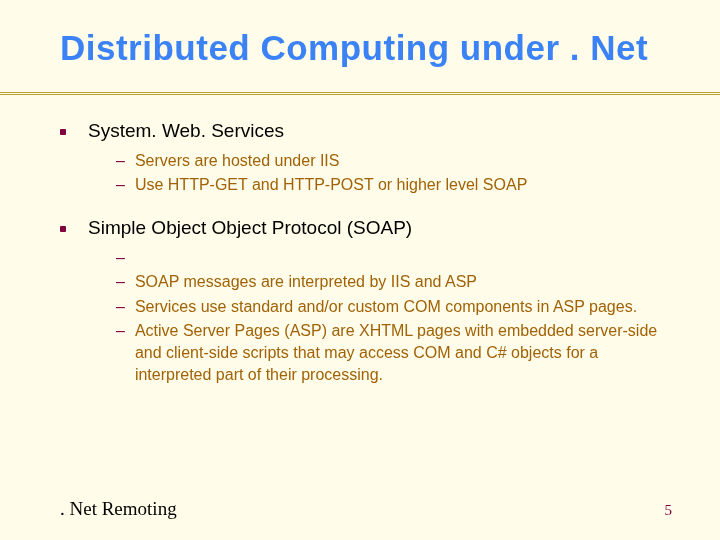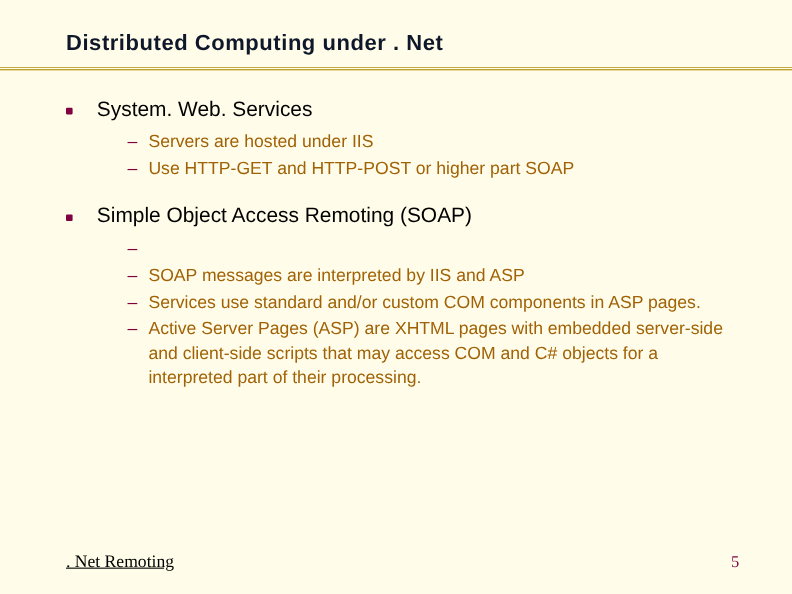--- a/index.html
+++ b/index.html
@@ -9,24 +9,24 @@
     font-family: Verdana, Geneva, sans-serif;
     position: relative;
   }
   .slide {
     width: 720px;
     height: 540px;
     padding: 28px 48px 0 60px;
     position: relative;
   }
   .title {
-    font-size: 20px;
+    font-size: 35px;
     font-weight: bold;
-    color: #0f172a;
-    margin-bottom: 10px;
+    color: #3b82f6;
+    margin-bottom: 24px;
     font-family: Verdana, Geneva, sans-serif;
     letter-spacing: 0.5px;
   }
   .title-underline {
     height: 3px;
     margin-left: -60px;
     margin-right: -48px;
     margin-bottom: 24px;
     background: linear-gradient(to bottom,
       #c0a030 0%, #c0a030 33%,
@@ -82,23 +82,22 @@
     position: absolute;
     bottom: 20px;
     left: 60px;
     right: 48px;
     display: flex;
     justify-content: space-between;
     align-items: baseline;
   }
   .footer-left {
     font-family: "Times New Roman", Times, serif;
-    font-size: 16px;
+    font-size: 19px;
     color: #000;
-    text-decoration: underline;
   }
   .footer-right {
     font-family: "Times New Roman", Times, serif;
     font-size: 15px;
     color: #800040;
   }
 </style>
 </head>
 <body>
 
@@ -112,27 +111,27 @@
       <div class="top-bullet"></div>
       <div class="top-text">System. Web. Services</div>
     </div>
     <div class="sub-list">
       <div class="sub-item">
         <div class="sub-dash">–</div>
         <div class="sub-text">Servers are hosted under IIS</div>
       </div>
       <div class="sub-item">
         <div class="sub-dash">–</div>
-        <div class="sub-text">Use HTTP-GET and HTTP-POST or higher part SOAP</div>
+        <div class="sub-text">Use HTTP-GET and HTTP-POST or higher level SOAP</div>
       </div>
     </div>
 
     <div class="top-item">
       <div class="top-bullet"></div>
-      <div class="top-text">Simple Object Access Remoting (SOAP)</div>
+      <div class="top-text">Simple Object Object Protocol (SOAP)</div>
     </div>
     <div class="sub-list">
       <div class="sub-item">
         <div class="sub-dash">–</div>
       </div>
       <div class="sub-item">
         <div class="sub-dash">–</div>
         <div class="sub-text">SOAP messages are interpreted by IIS and ASP</div>
       </div>
       <div class="sub-item">

